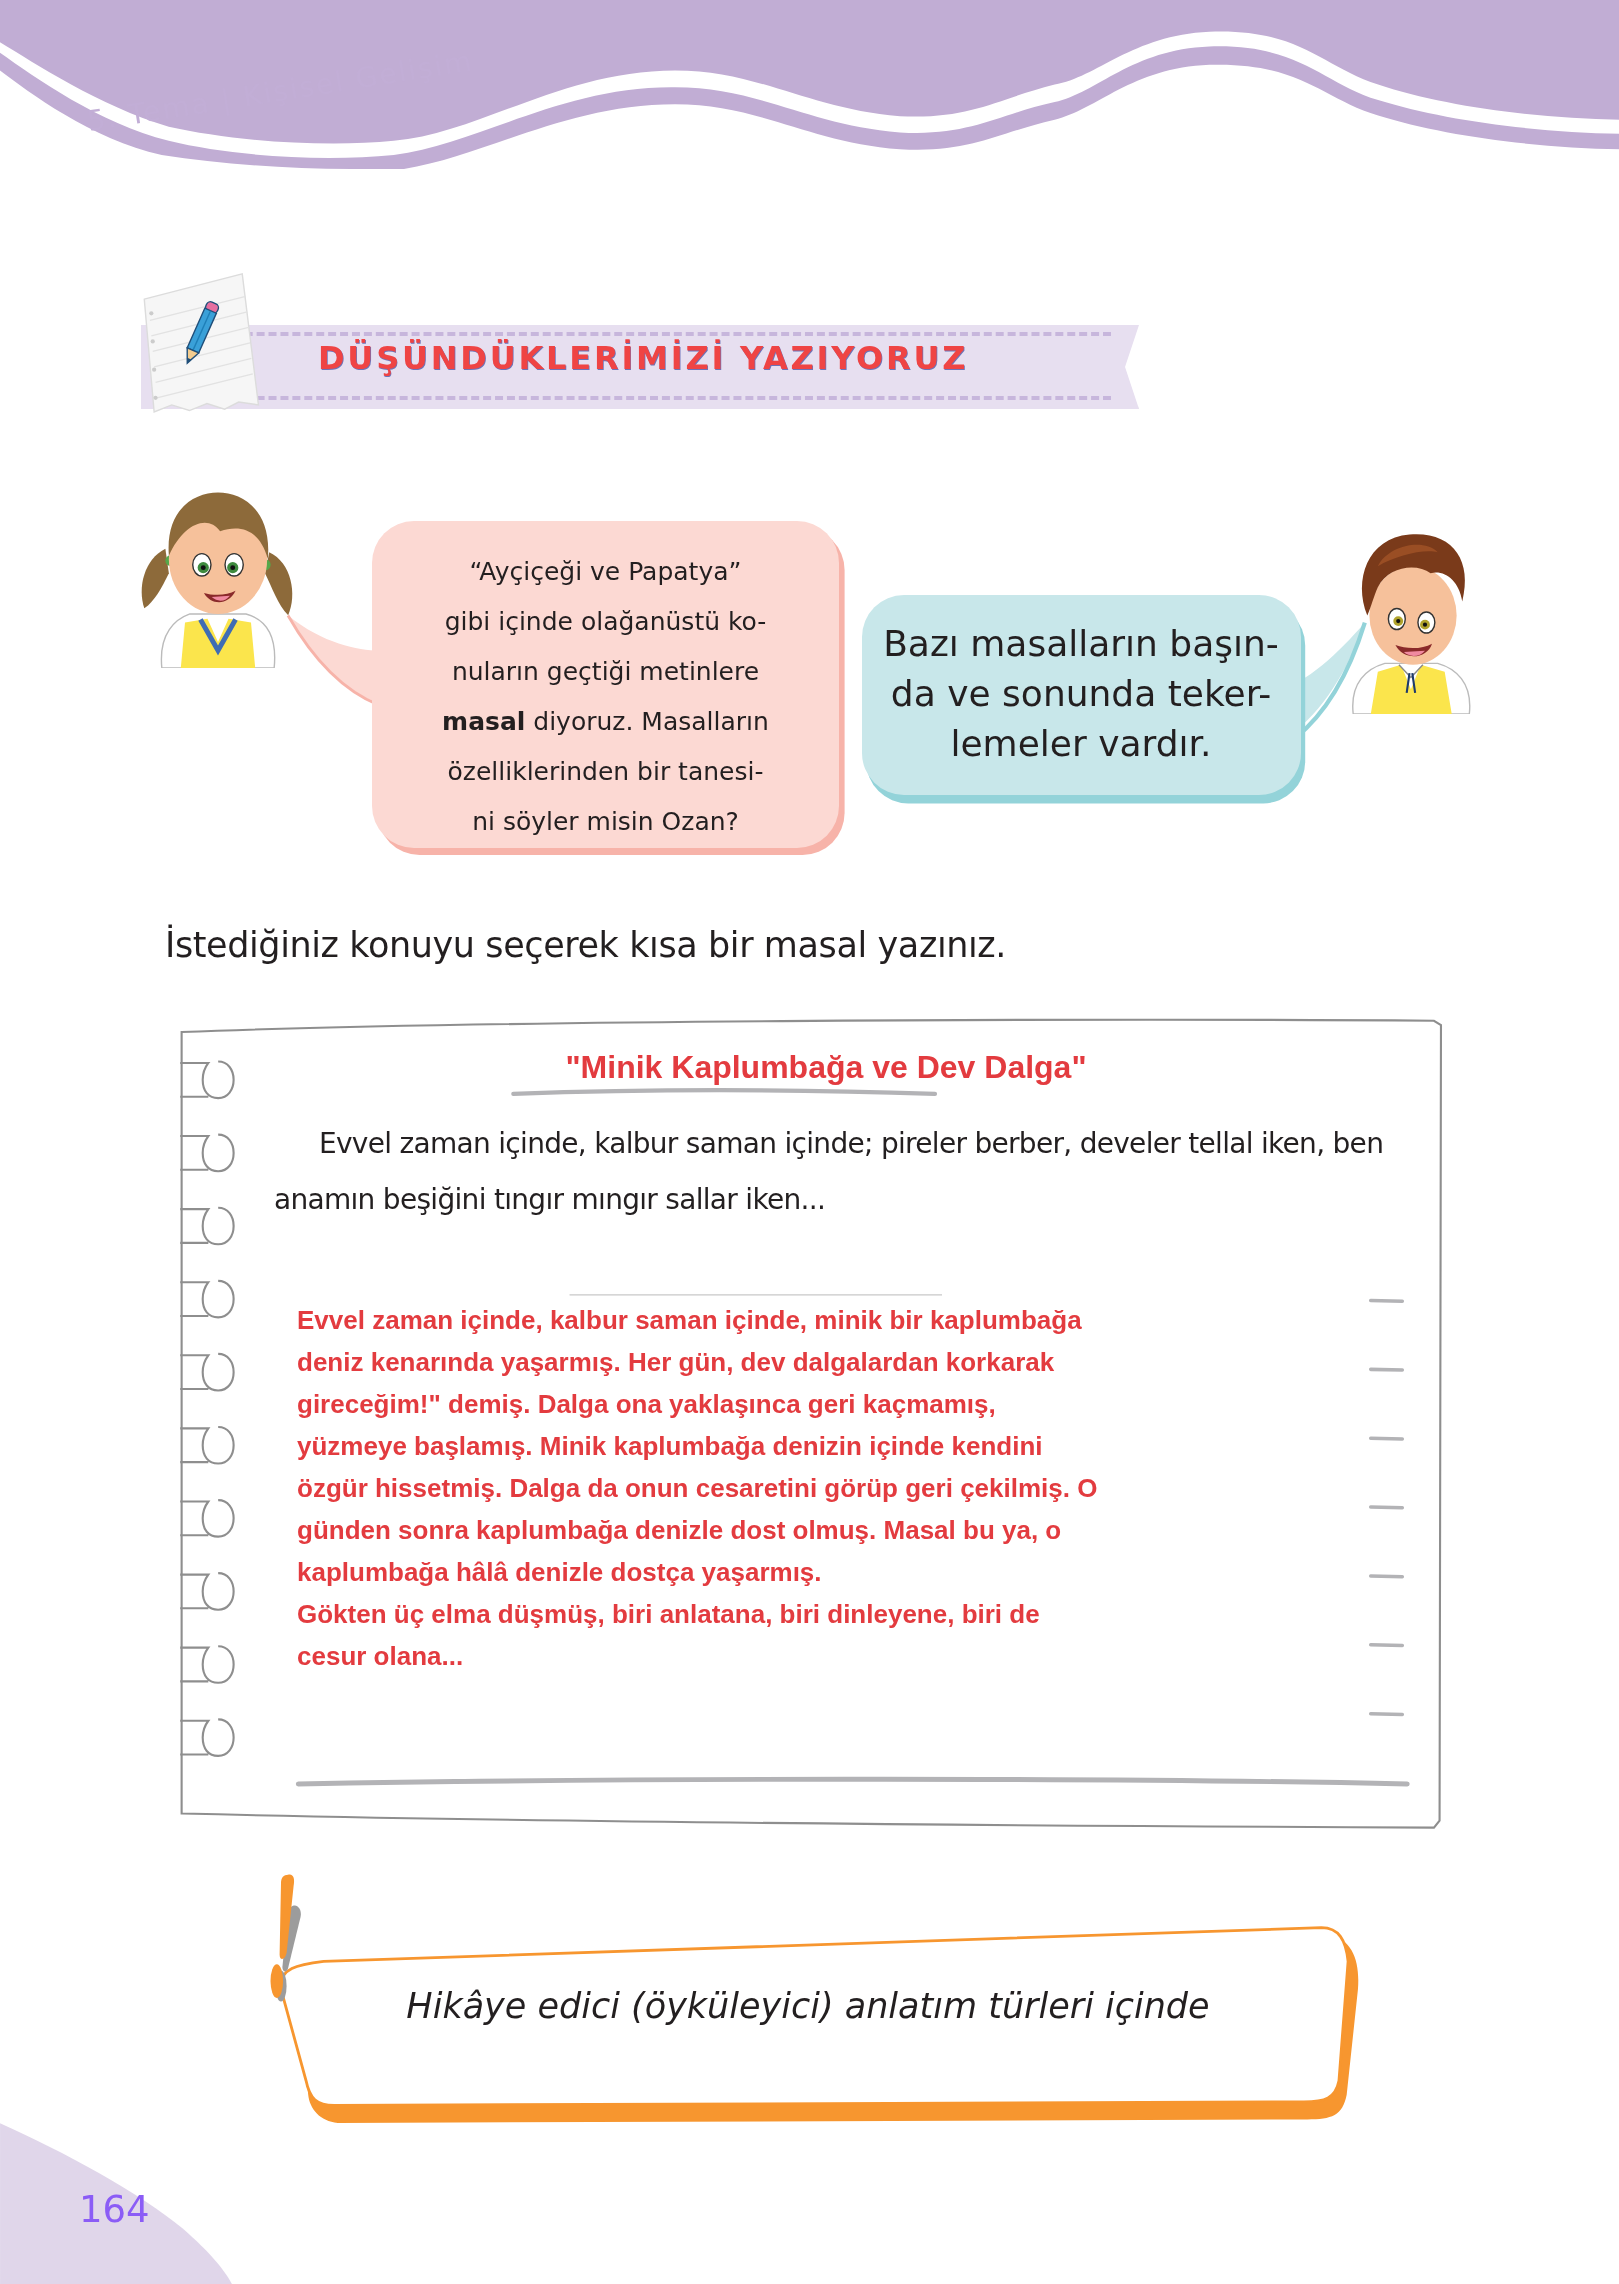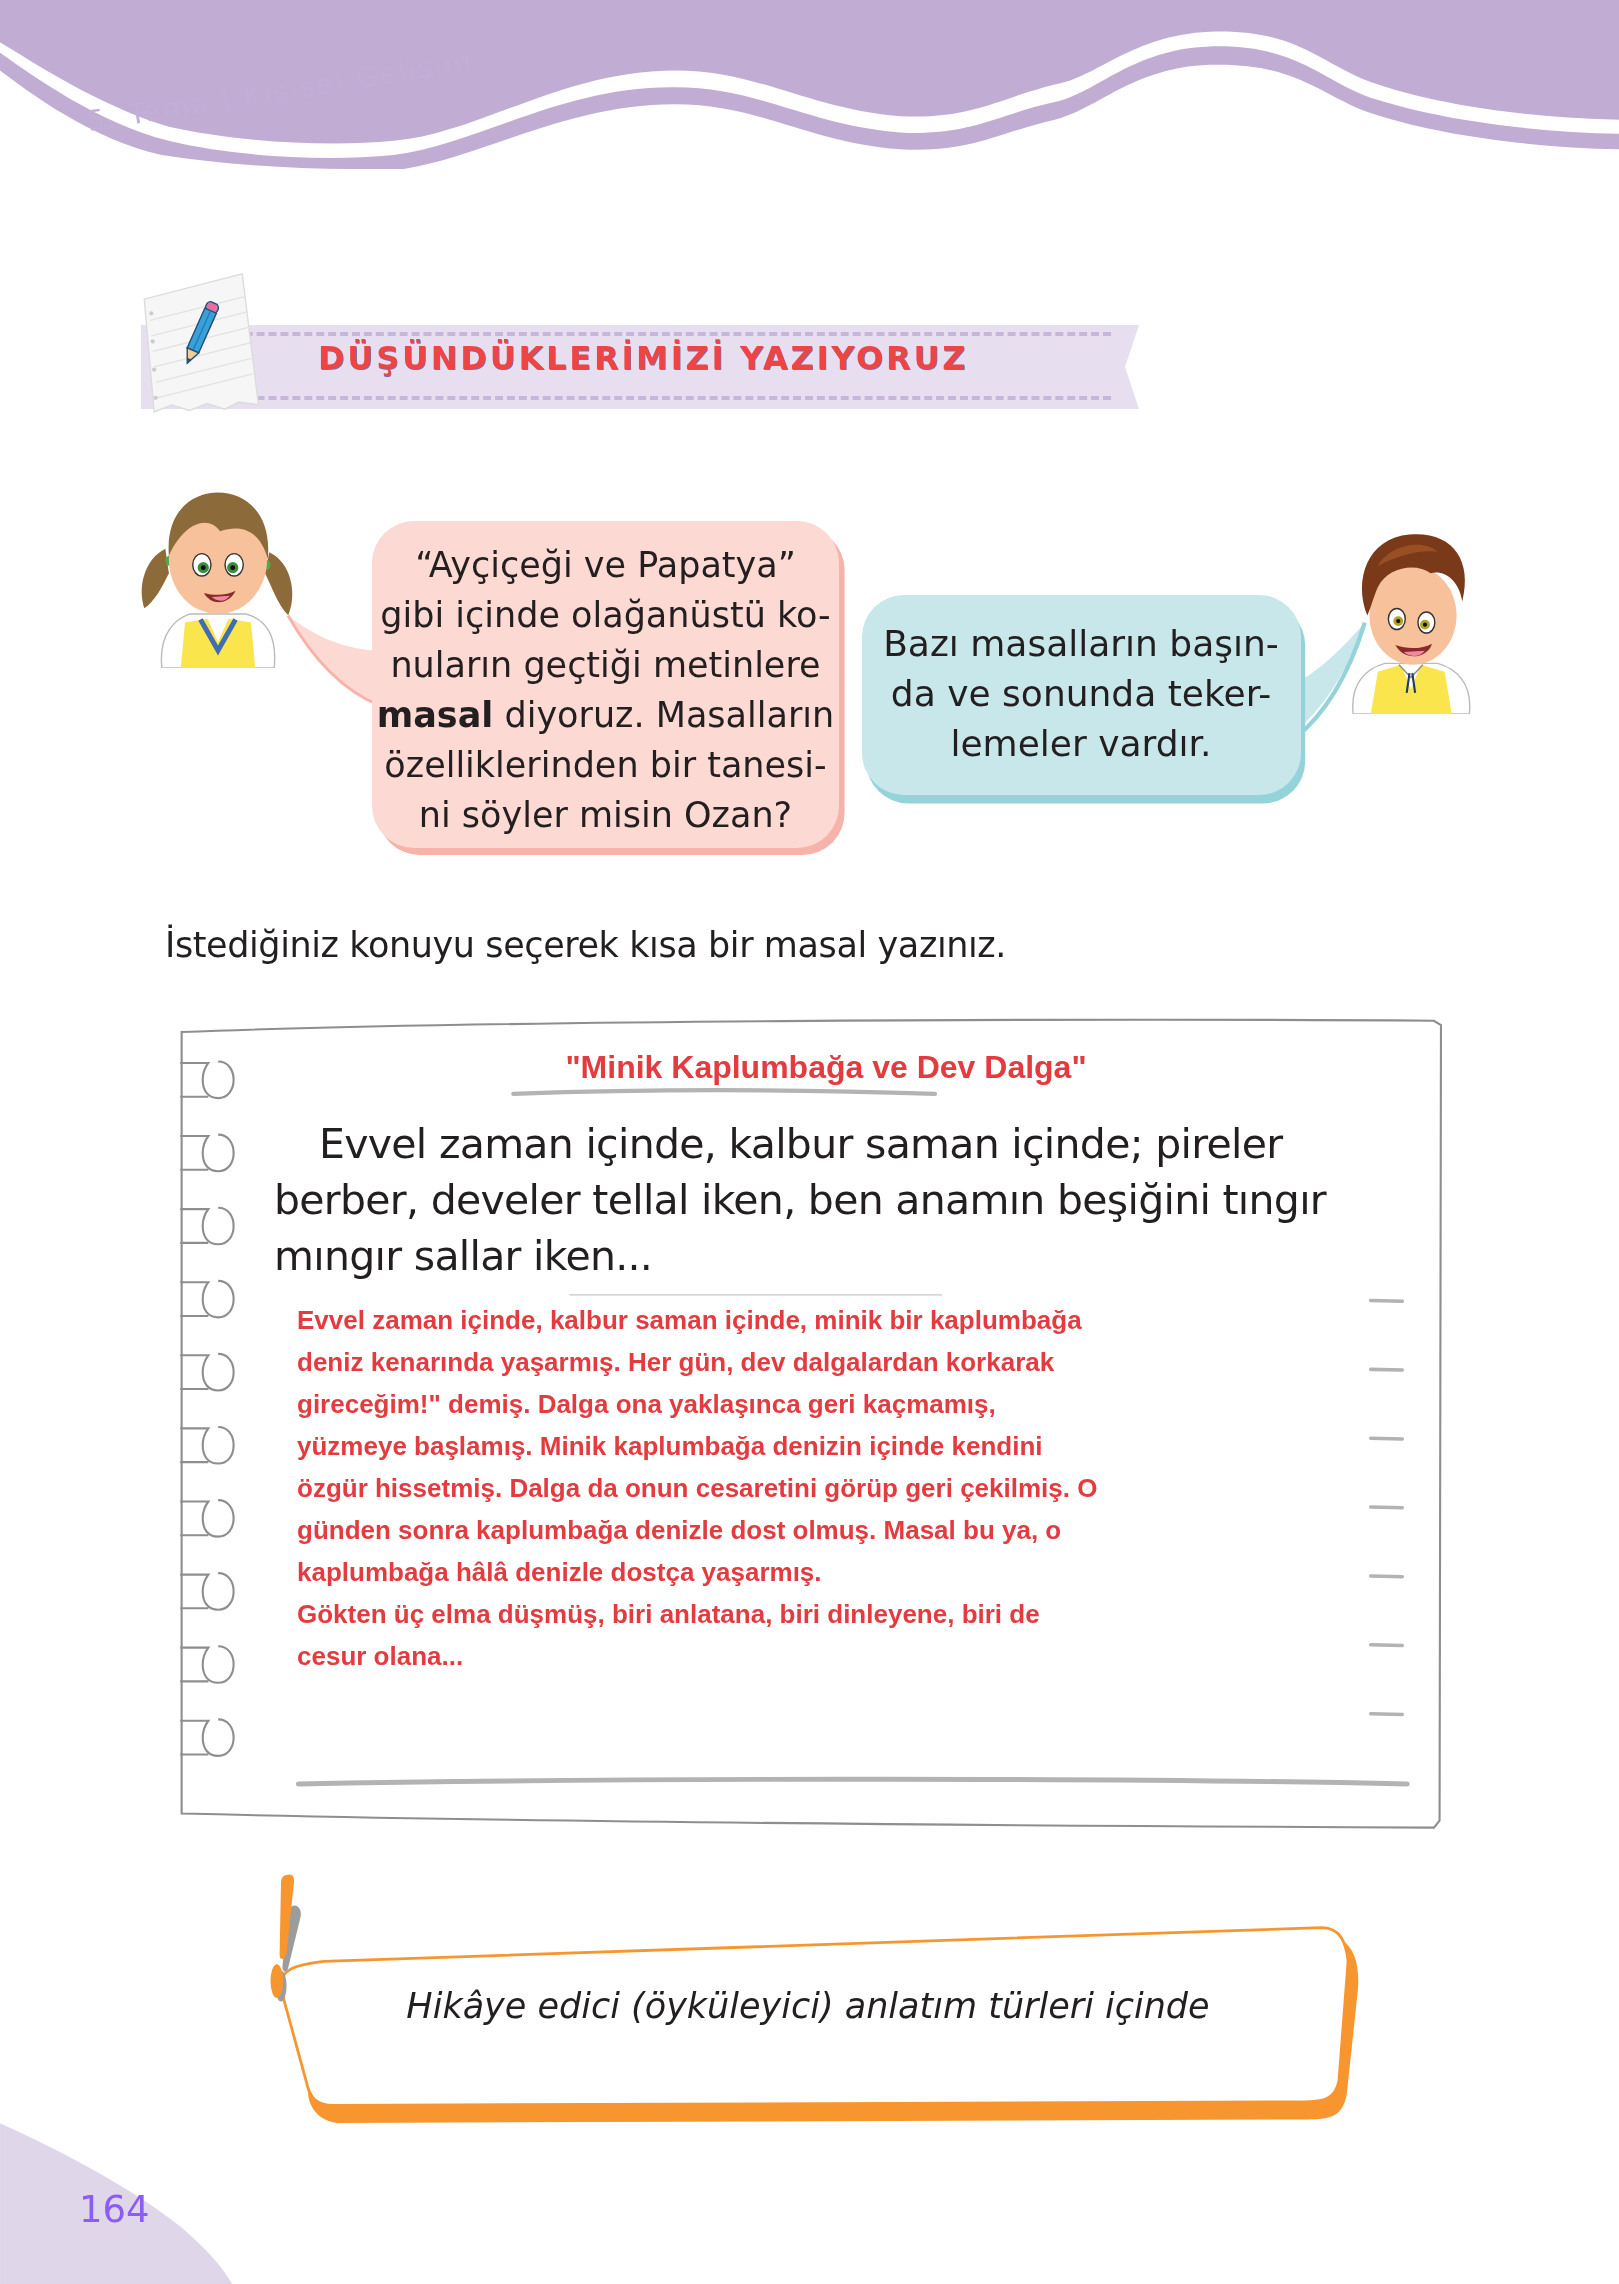--- a/index.html
+++ b/index.html
@@ -55,22 +55,22 @@
   #boy  { left: 1339px; top: 524px; width: 141px; height: 190px; }
 
   
   #pink-bubble-wrap { left: 281px; top: 517px; width: 562px; height: 337px; }
   #pink-bubble {
     position: absolute; left: 91px; top: 3.5px; width: 467px; height: 327px;
     background: #fcd9d3; border-radius: 42px;
     box-shadow: 5.6px 7px 0 #f7b3a9;
   }
   #pink-text {
-    position: absolute; left: 91px; top: 23px; width: 467px;
-    text-align: center; font-size: 35px; line-height: 50px; color: #231f20;
+    position: absolute; left: 91px; top: 30px; width: 467px;
+    text-align: center; font-size: 25px; line-height: 50px; color: #231f20;
   }
   #pink-text b { font-weight: bold; }
 
   
   #blue-bubble-wrap { left: 858px; top: 591px; width: 506px; height: 218px; }
   #blue-bubble {
     position: absolute; left: 3.5px; top: 3.5px; width: 439px; height: 200px;
     background: #c8e7ea; border-radius: 42px;
     box-shadow: 4.2px 8.4px 0 #93d3d9;
   }
@@ -89,21 +89,21 @@
   #notebook { left: 176px; top: 1012px; width: 1272px; height: 830px; }
   #notebook-svg { position: absolute; left: 0; top: 0; }
   #story-title {
     position: absolute; left: 0; top: 37px; width: 1272px; padding-left: 28px;
     text-align: center;
     font-family: "Liberation Sans", sans-serif; font-weight: bold;
     font-size: 32px; color: #e33b3f;
   }
   #story-opening {
     position: absolute; left: 98px; top: 104px; width: 1153px;
-    font-size: 41px; line-height: 56px; color: #231f20; letter-spacing: -0.7px;
+    font-size: 28px; line-height: 56px; color: #231f20; letter-spacing: -0.7px;
     text-indent: 45px;
   }
   #story-body {
     position: absolute; left: 115px; top: 287px; width: 1125px;
     font-family: "Liberation Sans", sans-serif; font-weight: bold;
     font-size: 26px; line-height: 42px; color: #e33b3f; margin-left: 6px;
   }
   #story-body p { margin: 0; }
 
   

